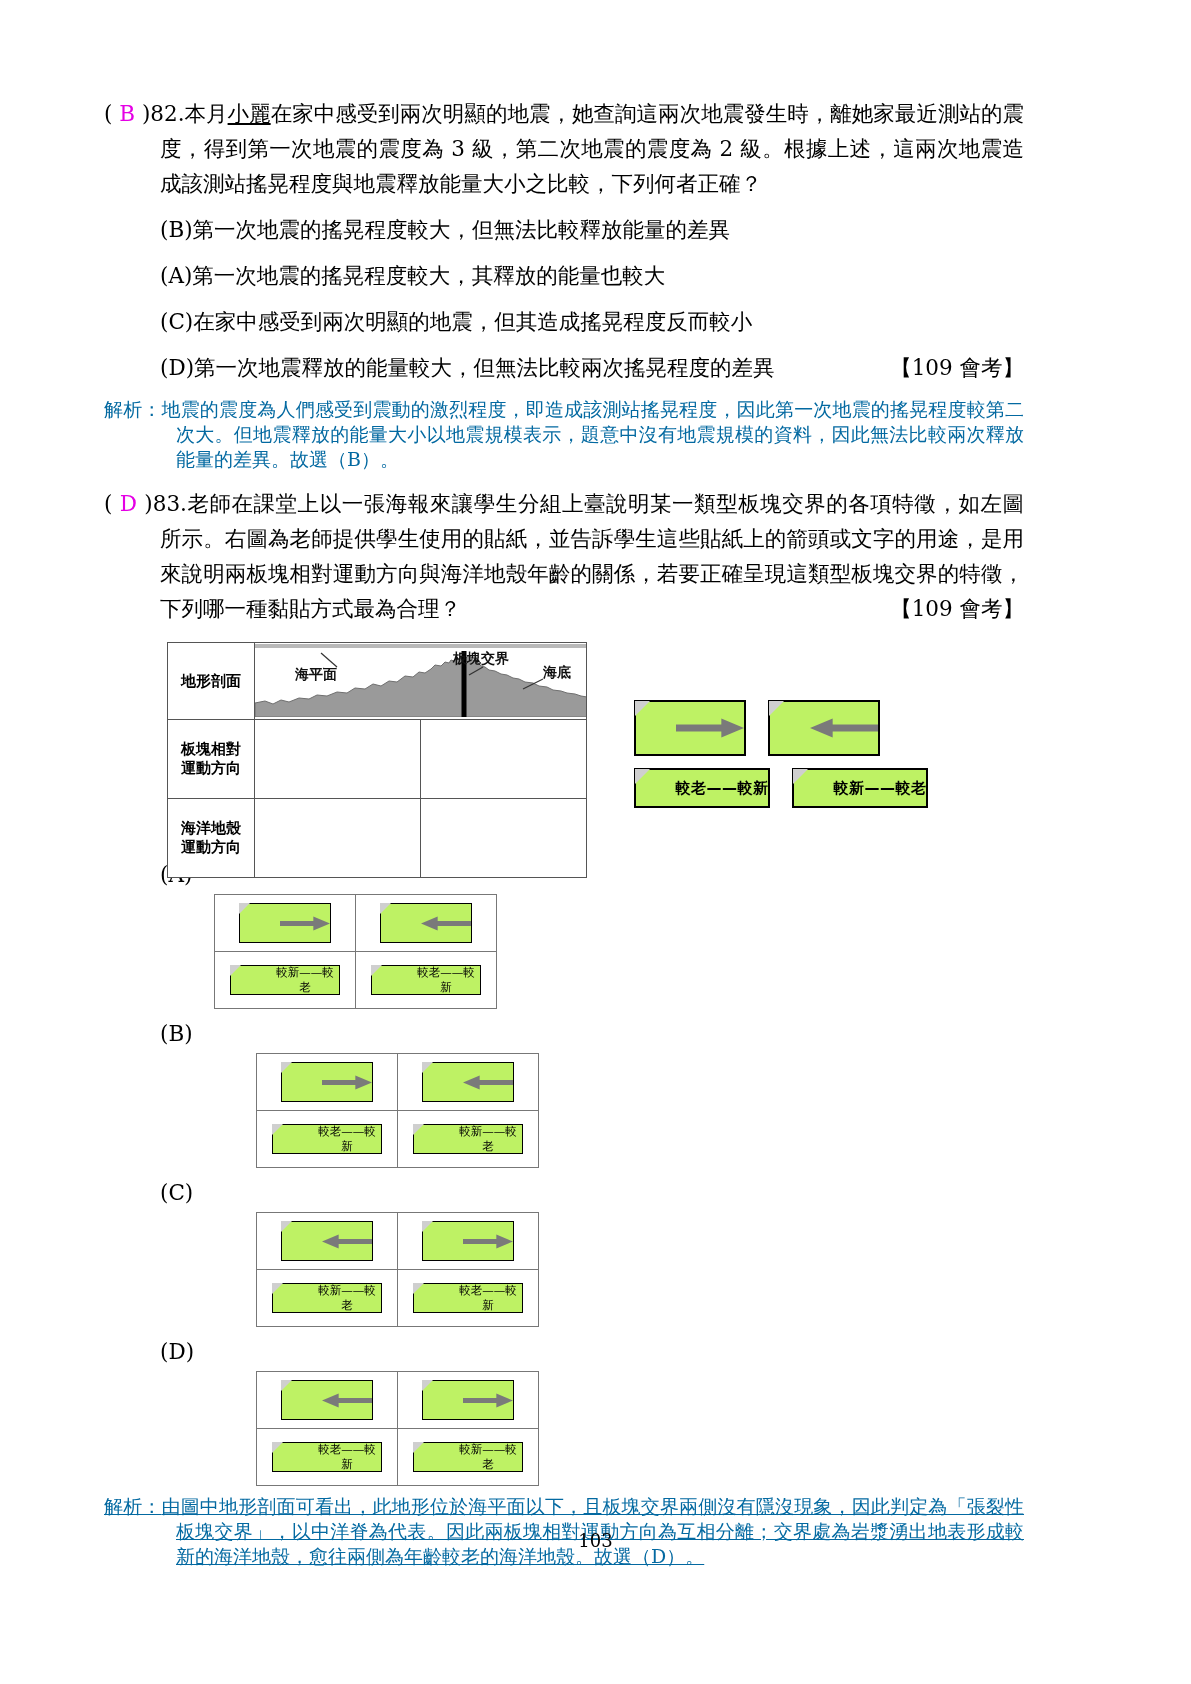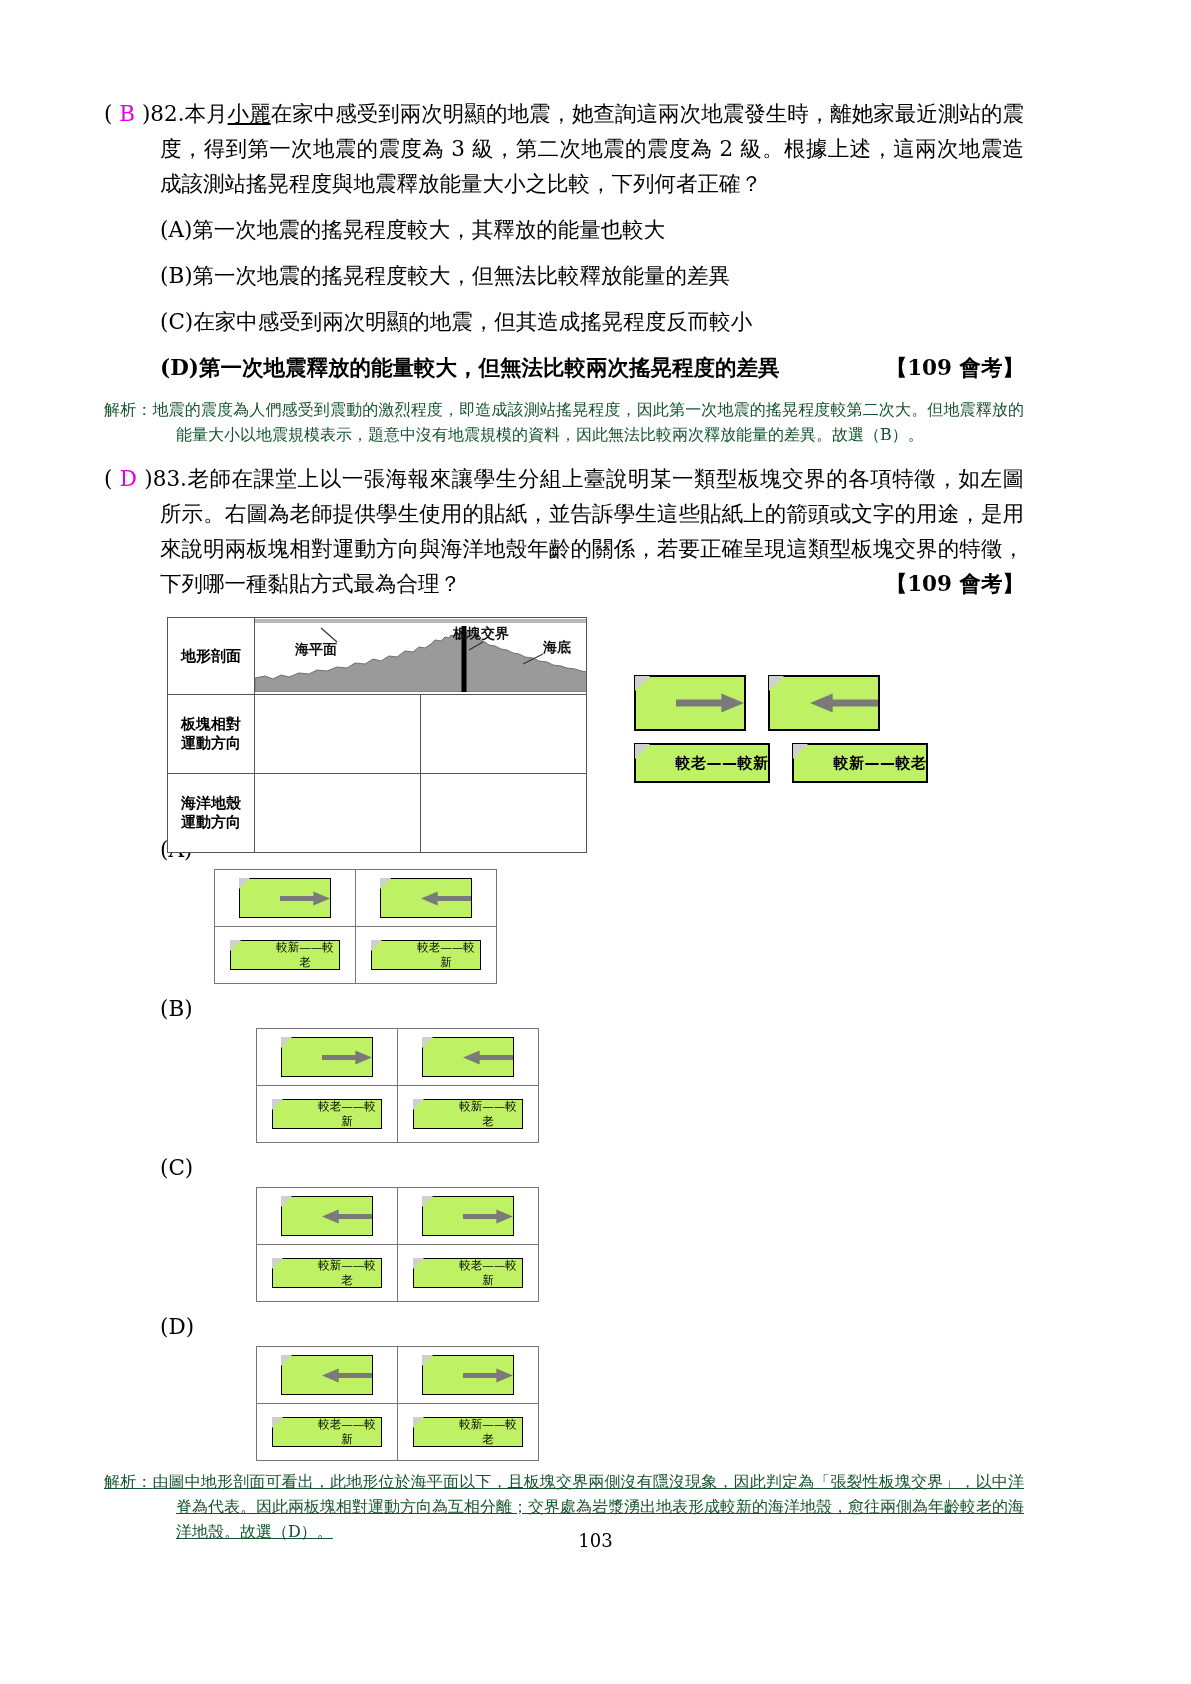--- a/index.html
+++ b/index.html
@@ -41,27 +41,27 @@
   .ans{ color:#e500e5; font-weight:normal; }
   .uline{ text-decoration:underline; text-underline-offset:2px; }
 
   .opt{
     font-size:21.5px;
     line-height:34px;
     padding-left:56px;
     margin-top:12px;
     position:relative;
   }
-  .opt.withtag{ display:flex; justify-content:space-between; align-items:flex-end;font-weight:bold; }
+  .opt.withtag{ display:flex; justify-content:space-between; align-items:flex-end; }
   .tag{ white-space:nowrap; padding-left:30px; }
 
   
   .sol{
-    color:#14532d;
-    font-size:16px;
+    color:#0369a1;
+    font-size:19px;
     line-height:25px;
     margin-top:12px;
     display:block;
     padding-left:72px;
     text-align:justify;
     text-justify:inter-ideograph;
   }
   .sol .lbl{ margin-left:-72px; white-space:pre; }
 
   
@@ -159,22 +159,22 @@
 </style>
 </head>
 <body>
 
 <div class="page">
 <div class="content">
 
   <div class="qblock">
     <div class="qhead"><span class="lead">( <span class="ans">B</span> )<span>82.</span></span><span>本月</span><span class="uline">小麗</span><span>在家中感受到兩次明顯的地震，她查詢這兩次地震發生時，離她家最近測站的震度，得到第一次地震的震度為 3 級，第二次地震的震度為 2 級。根據上述，這兩次地震造成該測站搖晃程度與地震釋放能量大小之比較，下列何者正確？</span></div>
 
+    <div class="opt"><span>(B)</span><span>第一次地震的搖晃程度較大，但無法比較釋放能量的差異</span></div>
     <div class="opt"><span>(A)</span><span>第一次地震的搖晃程度較大，其釋放的能量也較大</span></div>
-    <div class="opt"><span>(B)</span><span>第一次地震的搖晃程度較大，但無法比較釋放能量的差異</span></div>
     <div class="opt"><span>(C)</span><span>在家中感受到兩次明顯的地震，但其造成搖晃程度反而較小</span></div>
     <div class="opt withtag">
           <span><span>(D)</span><span>第一次地震釋放的能量較大，但無法比較兩次搖晃程度的差異</span></span>
           <span class="tag">【109 會考】</span>
         </div>
 
     <div class="sol"><span class="lbl">解析：</span><span>地震的震度為人們感受到震動的激烈程度，即造成該測站搖晃程度，因此第一次地震的搖晃程度較第二次大。但地震釋放的能量大小以地震規模表示，題意中沒有地震規模的資料，因此無法比較兩次釋放能量的差異。故選（B）。</span></div>
   </div>
 
   <div class="qblock" style="margin-top:14px;">

